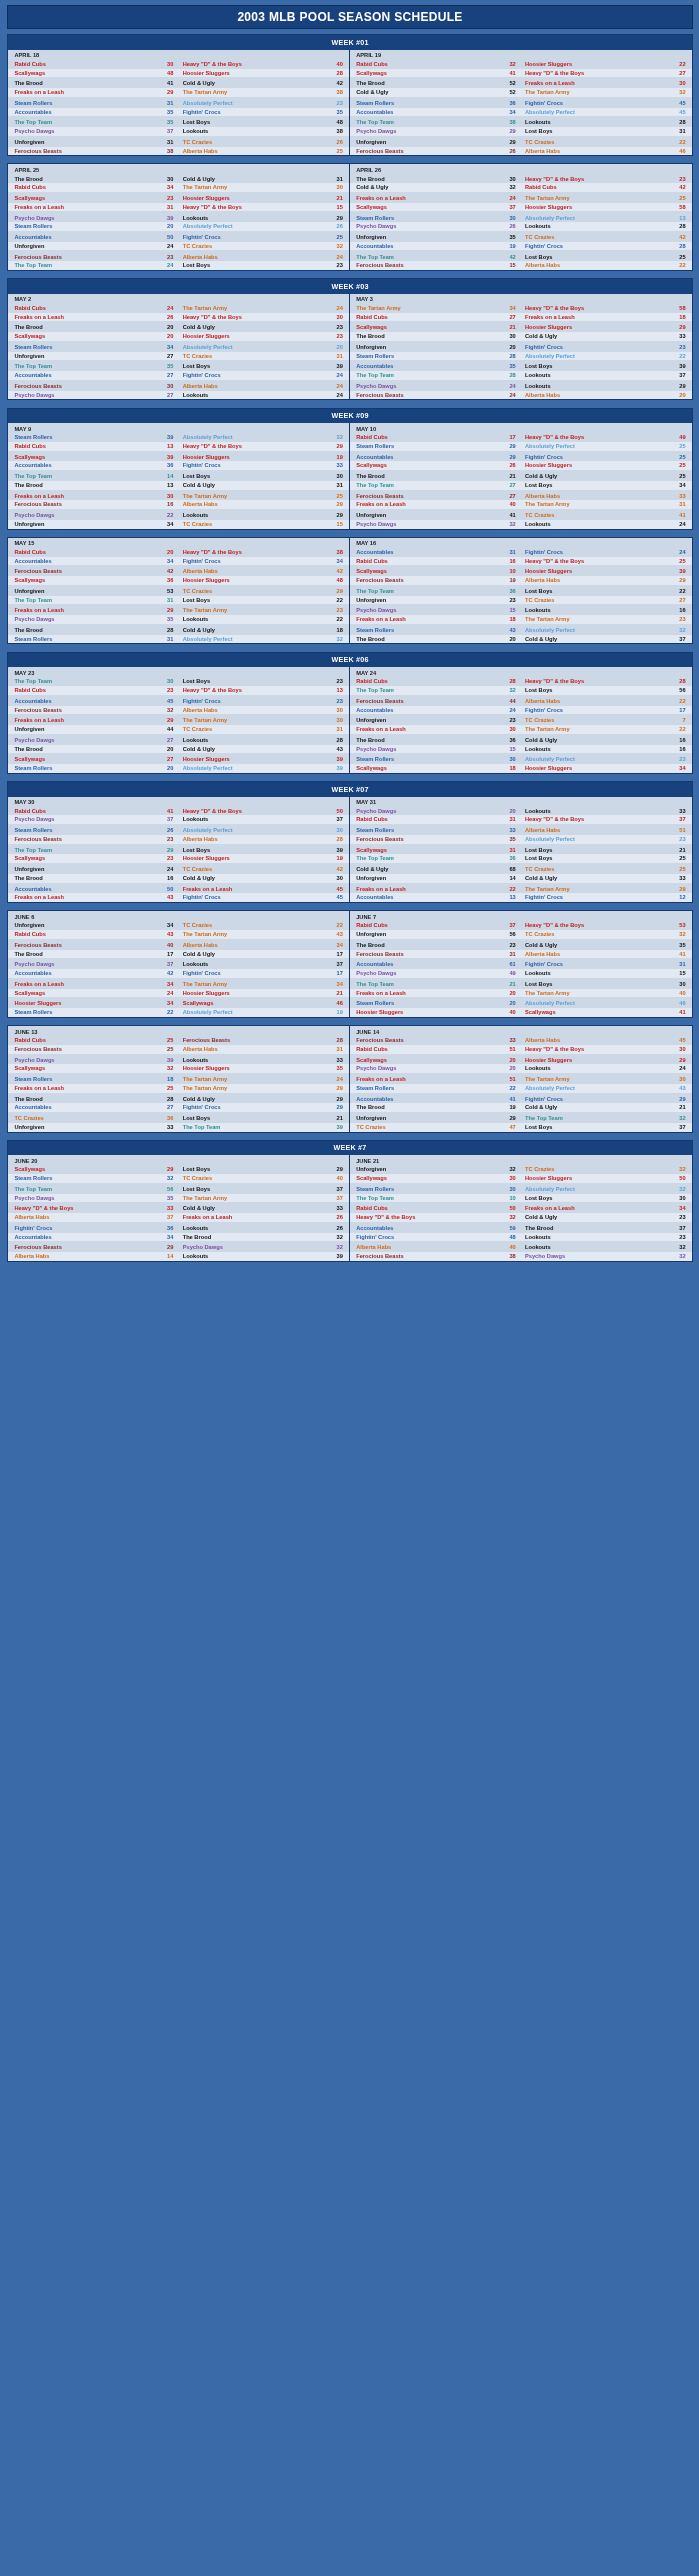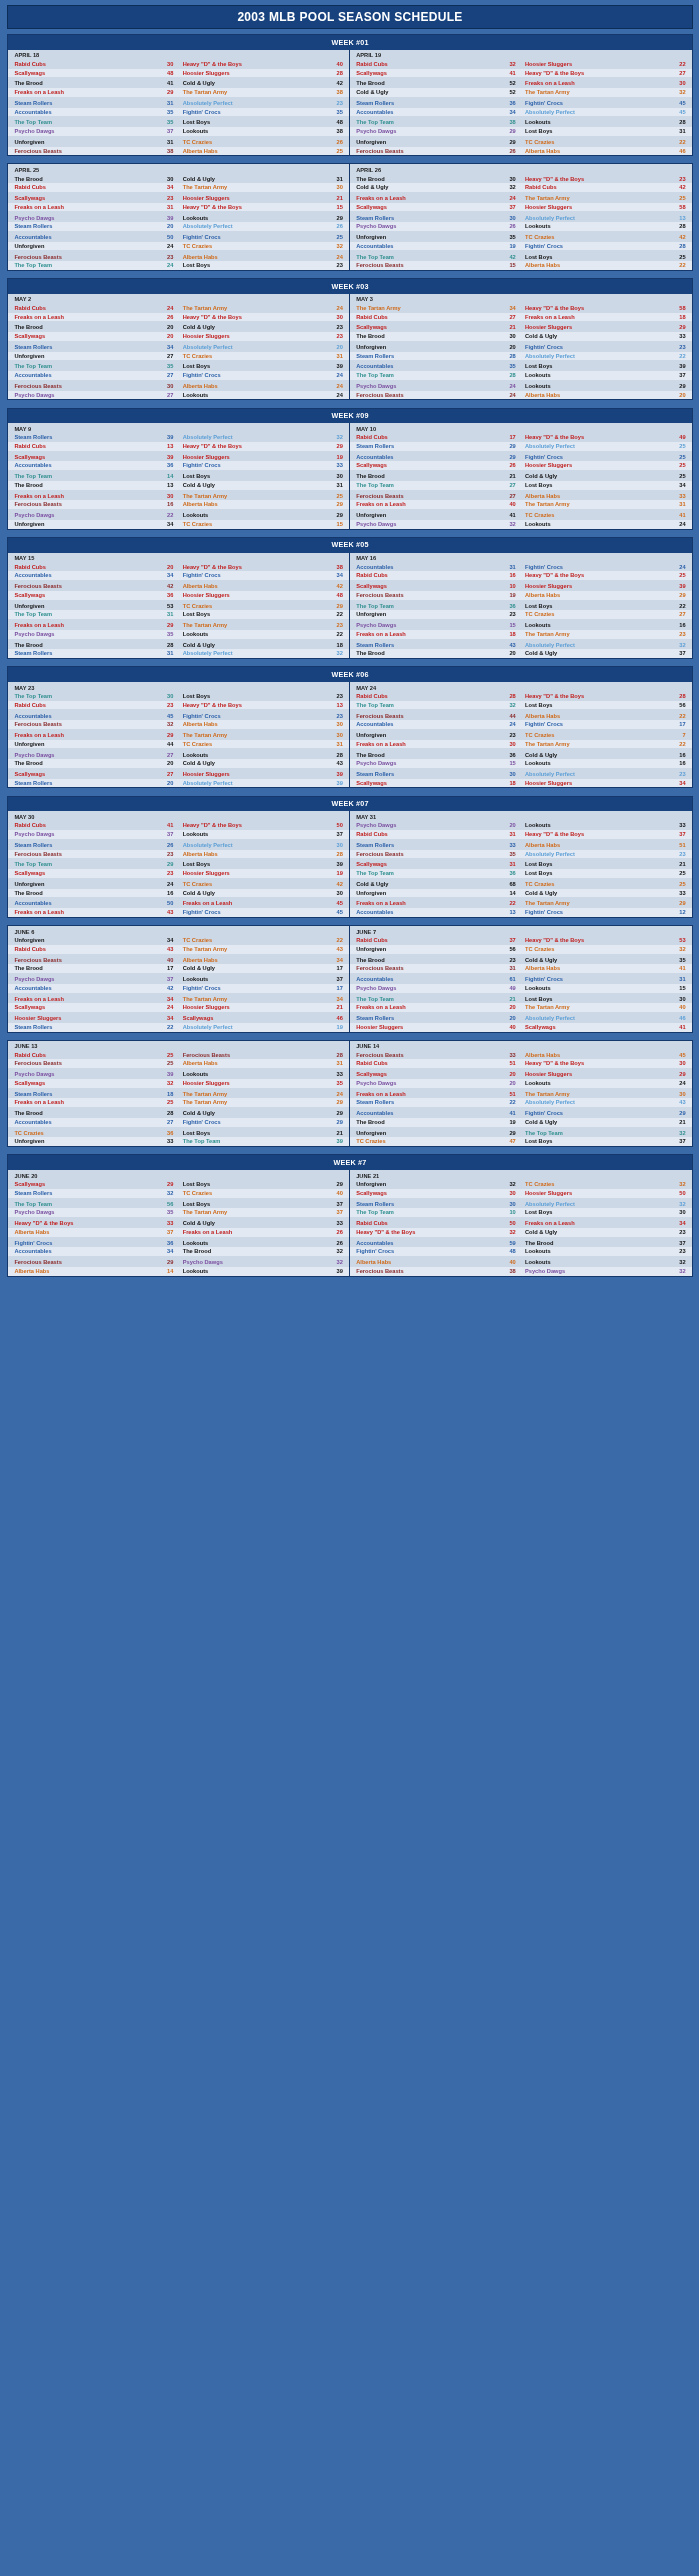--- a/index.html
+++ b/index.html
@@ -834,21 +834,20 @@
                   <td class="t-score sc c-purple">32</td>
                   <td class="t-name2 c-dark">Lookouts</td>
                   <td class="t-score2 sc c-dark">24</td>
                 </tr>
               </tbody>
             </table>
           </div>
         </div>
       </div>
       <div class="week-block">
-        <div class="week-header">WEEK #05</div>
         <div class="week-body">
           <div class="col left">
             <div class="date-head">MAY 15</div>
             <table class="games">
               <tbody>
                 <tr class="g-even">
                   <td class="t-name c-red">Rabid Cubs</td>
                   <td class="t-score sc c-red">20</td>
                   <td class="t-name2 c-red">Heavy "D" &amp; the Boys</td>
                   <td class="t-score2 sc c-red">38</td>

